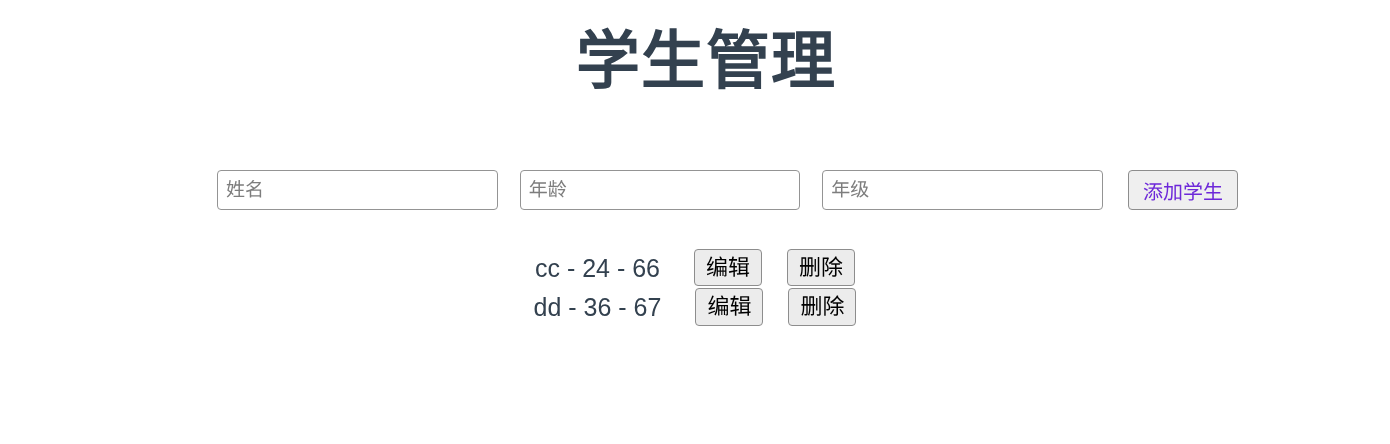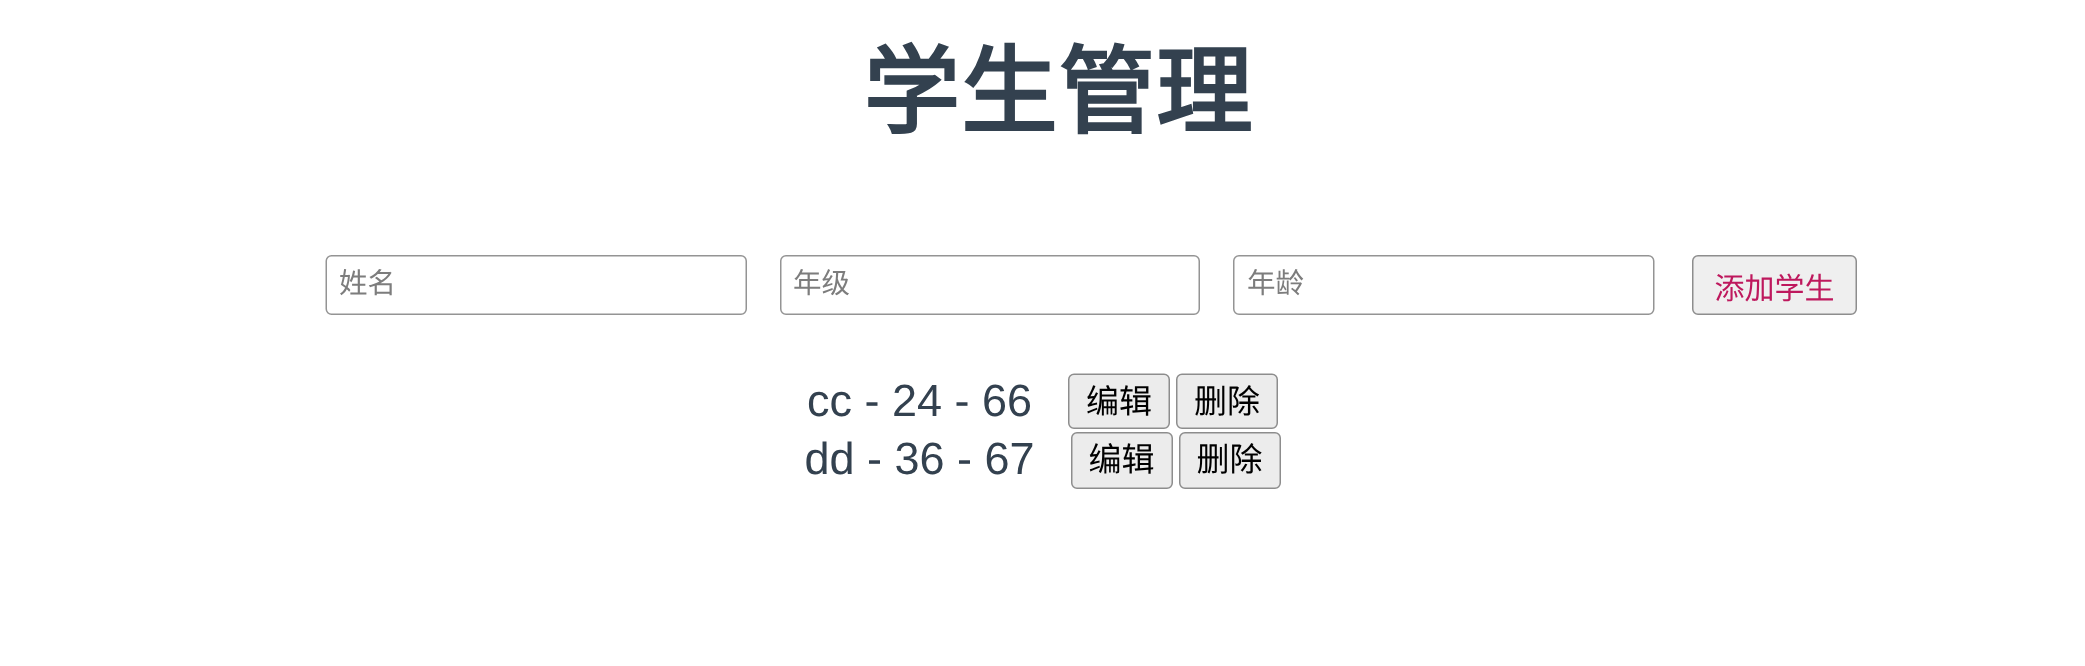--- a/index.html
+++ b/index.html
@@ -69,21 +69,21 @@
     color: #7d7d7d;
     opacity: 1;
   }
 
   .add-button {
     height: 40px;
     box-sizing: border-box;
     border: 1px solid #8d8d8d;
     border-radius: 4px;
     background: #efefef;
-    color: #be185d;
+    color: #6d28d9;
     font-family: "Liberation Sans", "DejaVu Sans", sans-serif;
     font-size: 20px;
     padding: 0 14px;
     margin-left: 3px;
     cursor: pointer;
     white-space: nowrap;
   }
 
   
   .student-list {
@@ -99,57 +99,58 @@
   .student-row {
     display: flex;
     align-items: center;
     justify-content: center;
     gap: 0;
     margin: 0 0 2px 0;
     padding: 0;
   }
 
   .student-text {
-    font-size: 30px;
+    font-size: 25px;
     color: #33414f;
     font-family: "Liberation Sans", "DejaVu Sans", sans-serif;
     white-space: nowrap;
-    padding-right: 24px;
+    padding-right: 13px;
     line-height: 1.2;
   }
 
   .row-button {
     box-sizing: border-box;
     border: 1px solid #8d8d8d;
     border-radius: 4px;
     background: #ececec;
     color: #000000;
     font-family: "Liberation Sans", "DejaVu Sans", sans-serif;
     font-size: 22px;
     padding: 5px 11px;
     margin-right: 4px;
     cursor: pointer;
     white-space: nowrap;
     line-height: 1.15;
+    margin-left: 21px;
   }
   .row-button:last-child {
     margin-right: 0;
   }
 </style>
 </head>
 <body>
 
 <div class="page">
 
   <h1 class="page-title">学生管理</h1>
 
   <div class="form-row">
     <input class="text-input" type="text" placeholder="姓名" style="">
+    <input class="text-input" type="text" placeholder="年龄" style="">
     <input class="text-input" type="text" placeholder="年级" style="">
-    <input class="text-input" type="text" placeholder="年龄" style="">
     <button class="add-button">添加学生</button>
   </div>
 
   <ul class="student-list">
     <li class="student-row">
       <span class="student-text">cc - 24 - 66</span>
       <button class="row-button">编辑</button>
       <button class="row-button">删除</button>
     </li>
     <li class="student-row">

